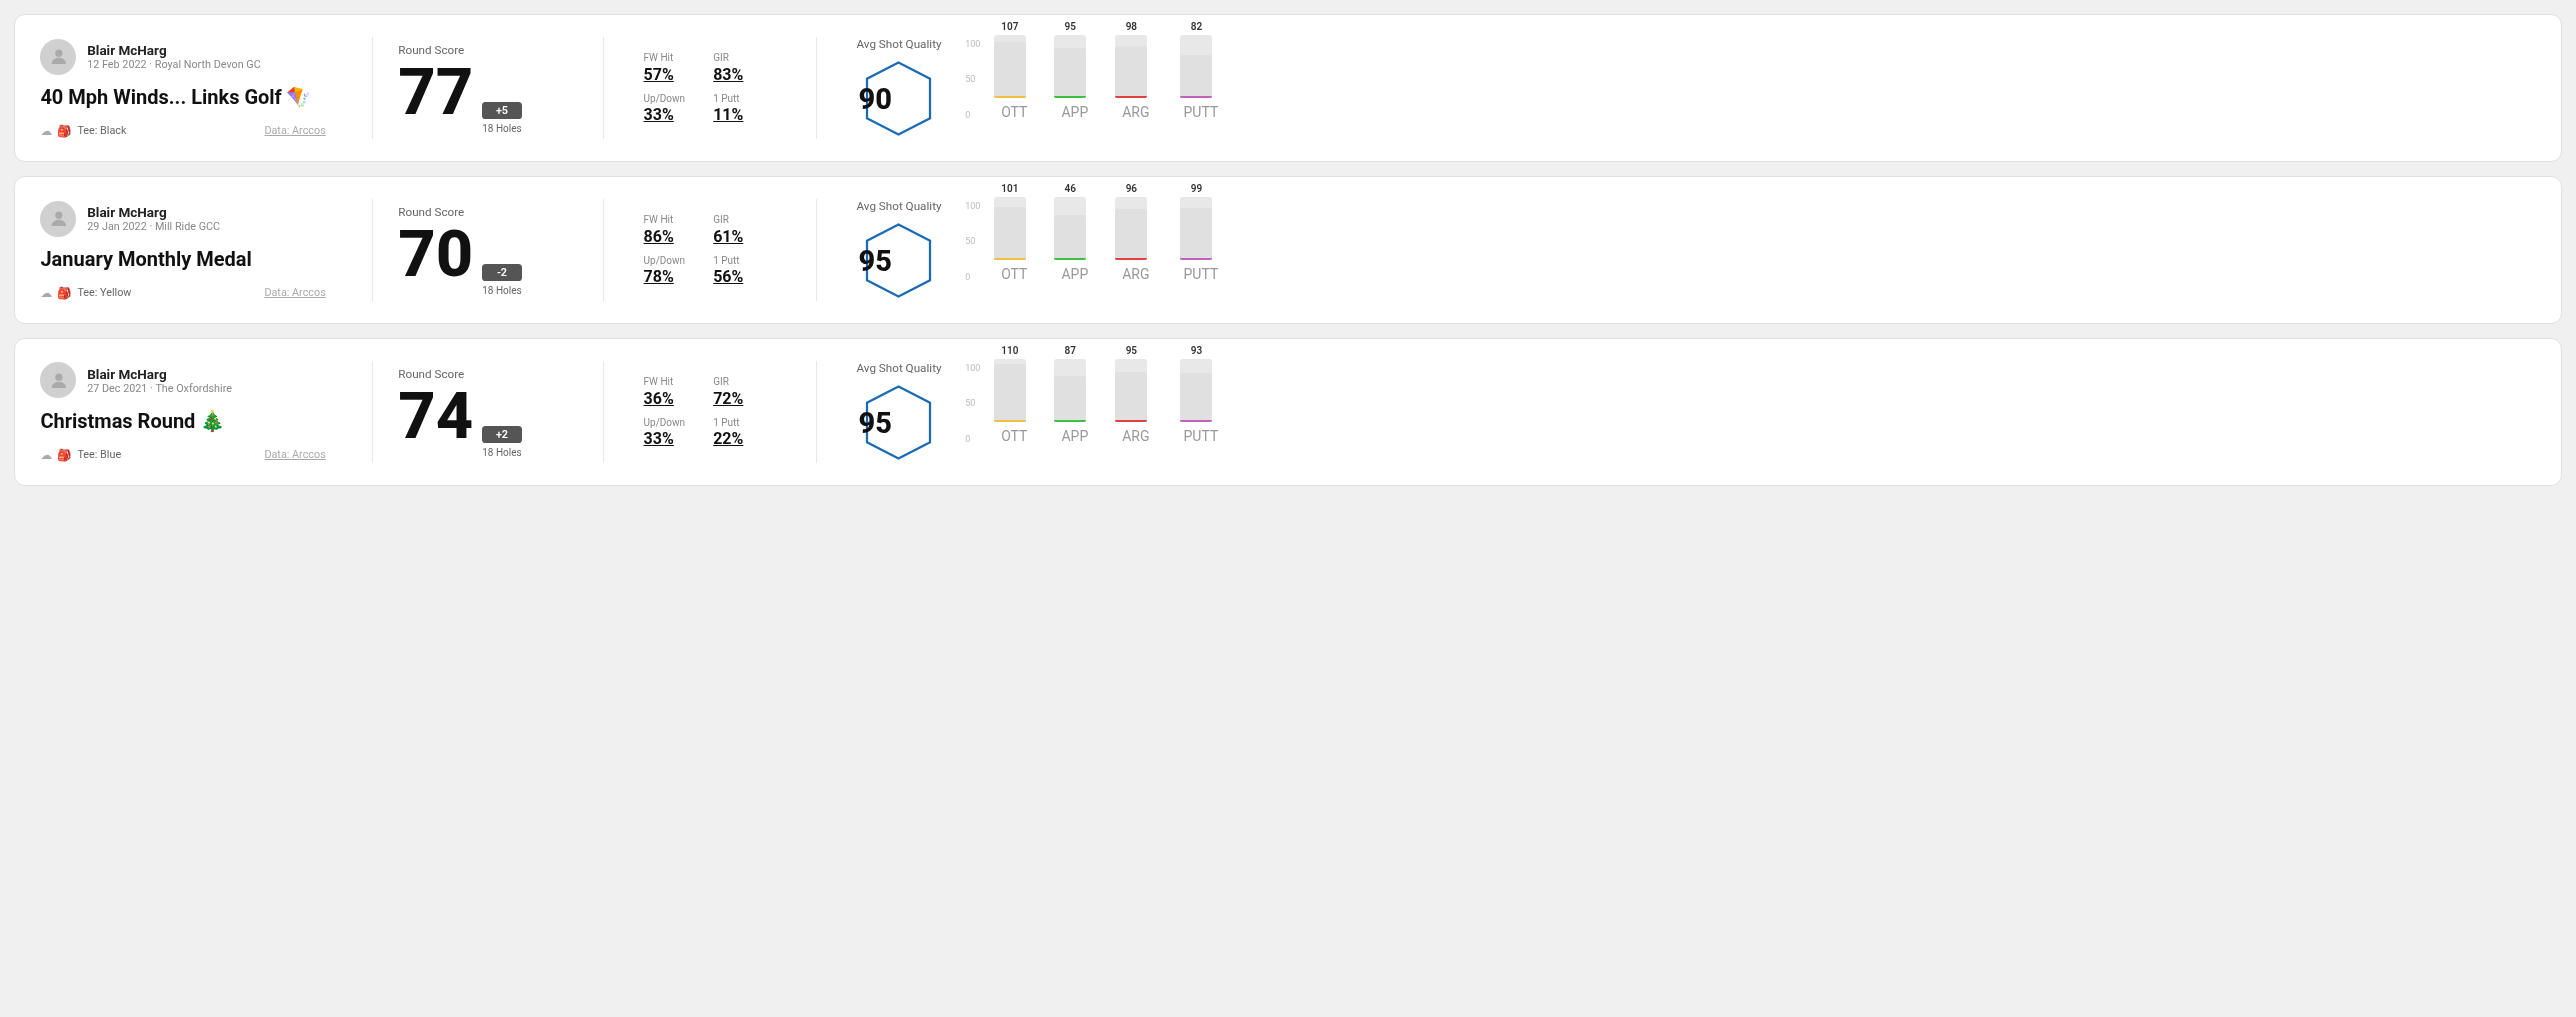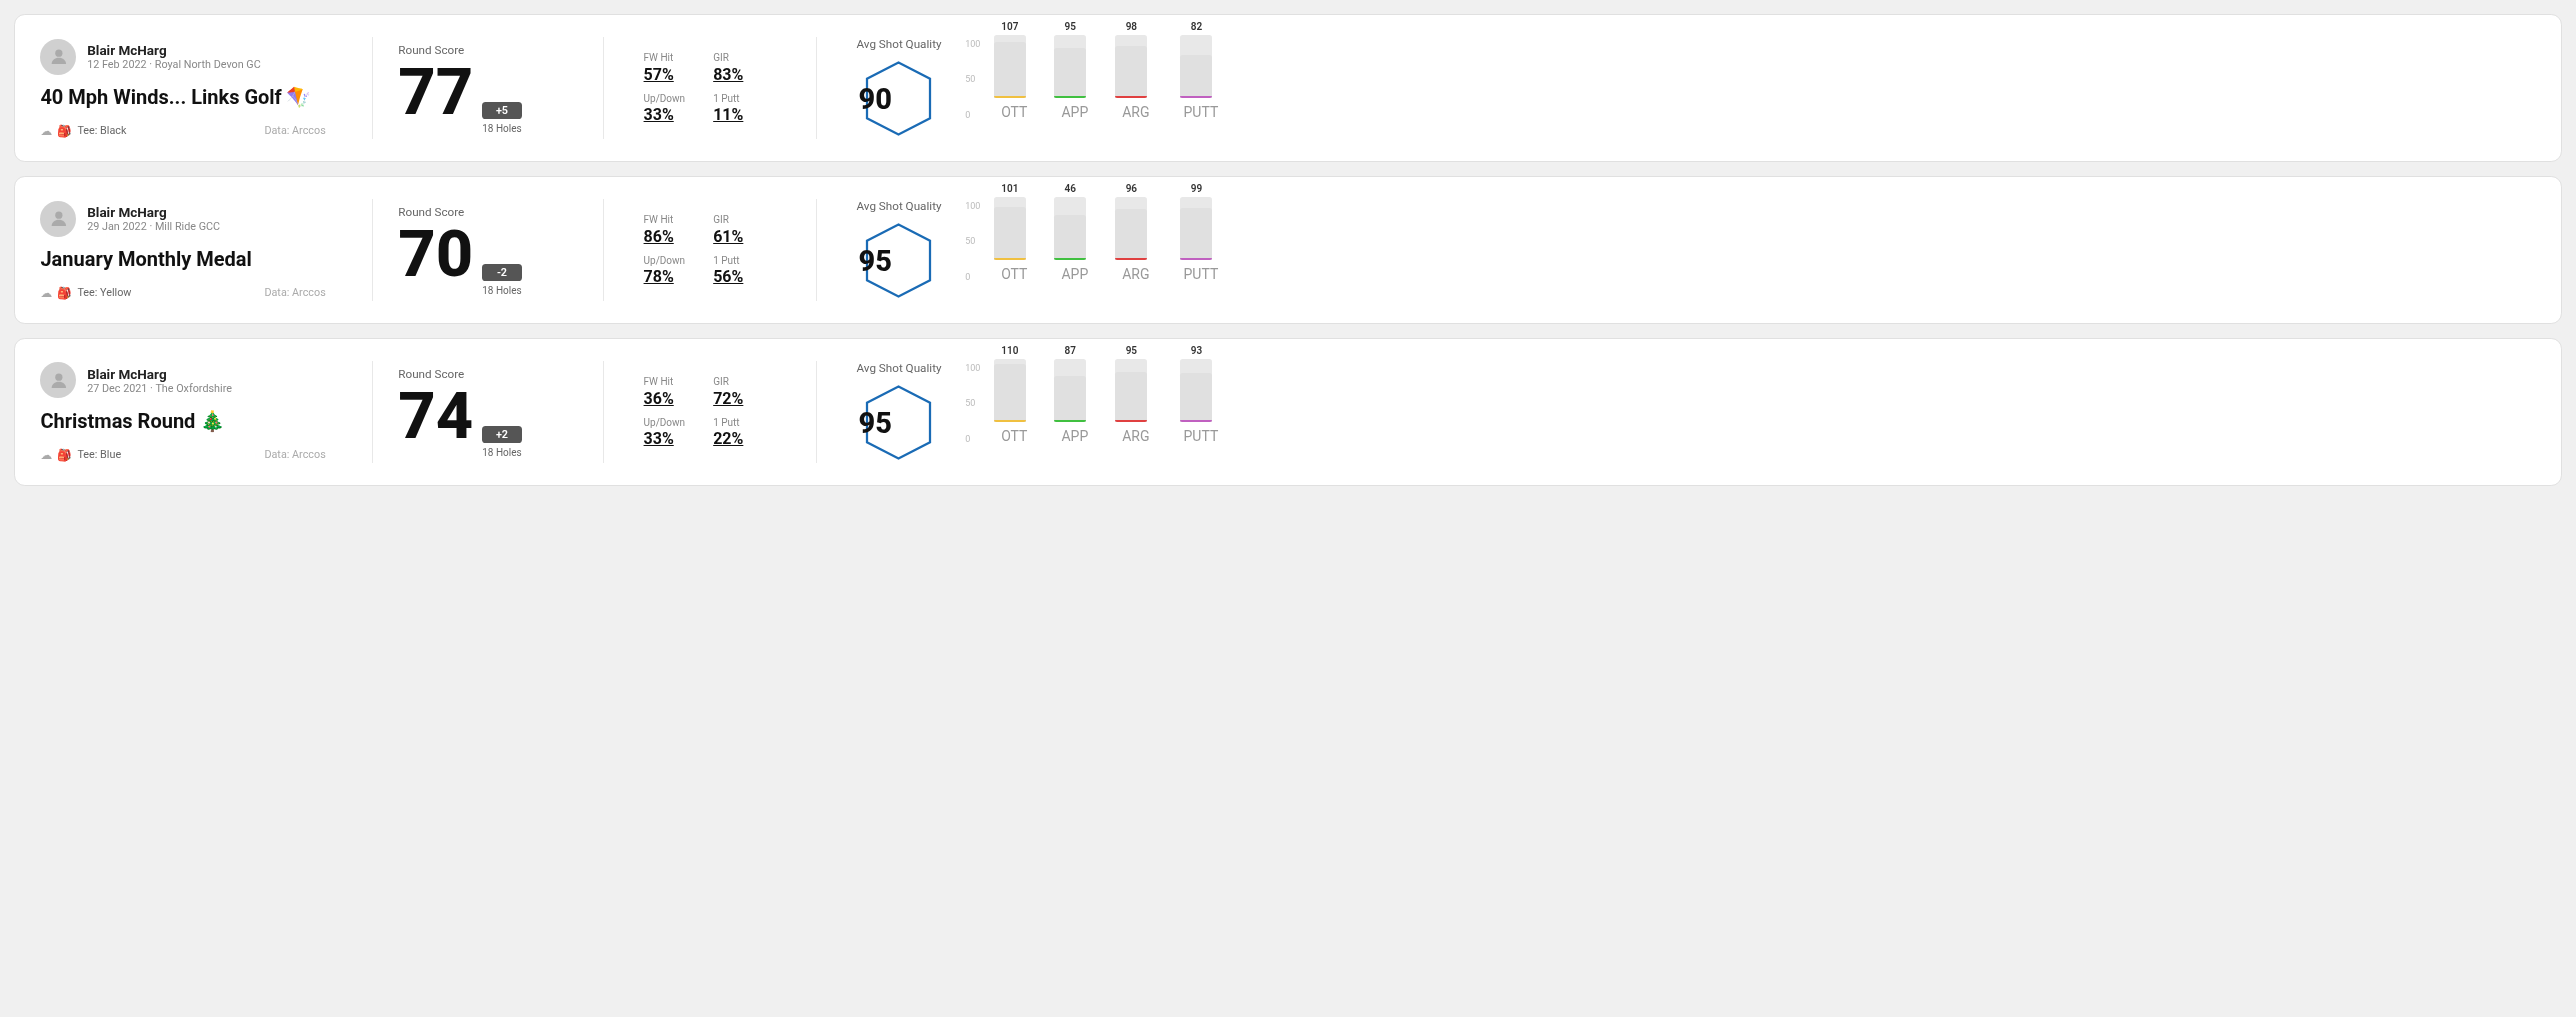--- a/index.html
+++ b/index.html
@@ -71,20 +71,21 @@
       font-size: 10.8px;
       color: #666;
     }
     .tee-icon {
       font-size: 11.7px;
       color: #aaa;
     }
     .data-source {
       font-size: 10.8px;
       color: #aaa;
+      text-decoration: underline;
     }
     
     .card-divider {
       width: 0.9px;
       background: #e8e8e8;
       align-self: stretch;
       margin: 0 25px;
     }
     
     .score-section {

